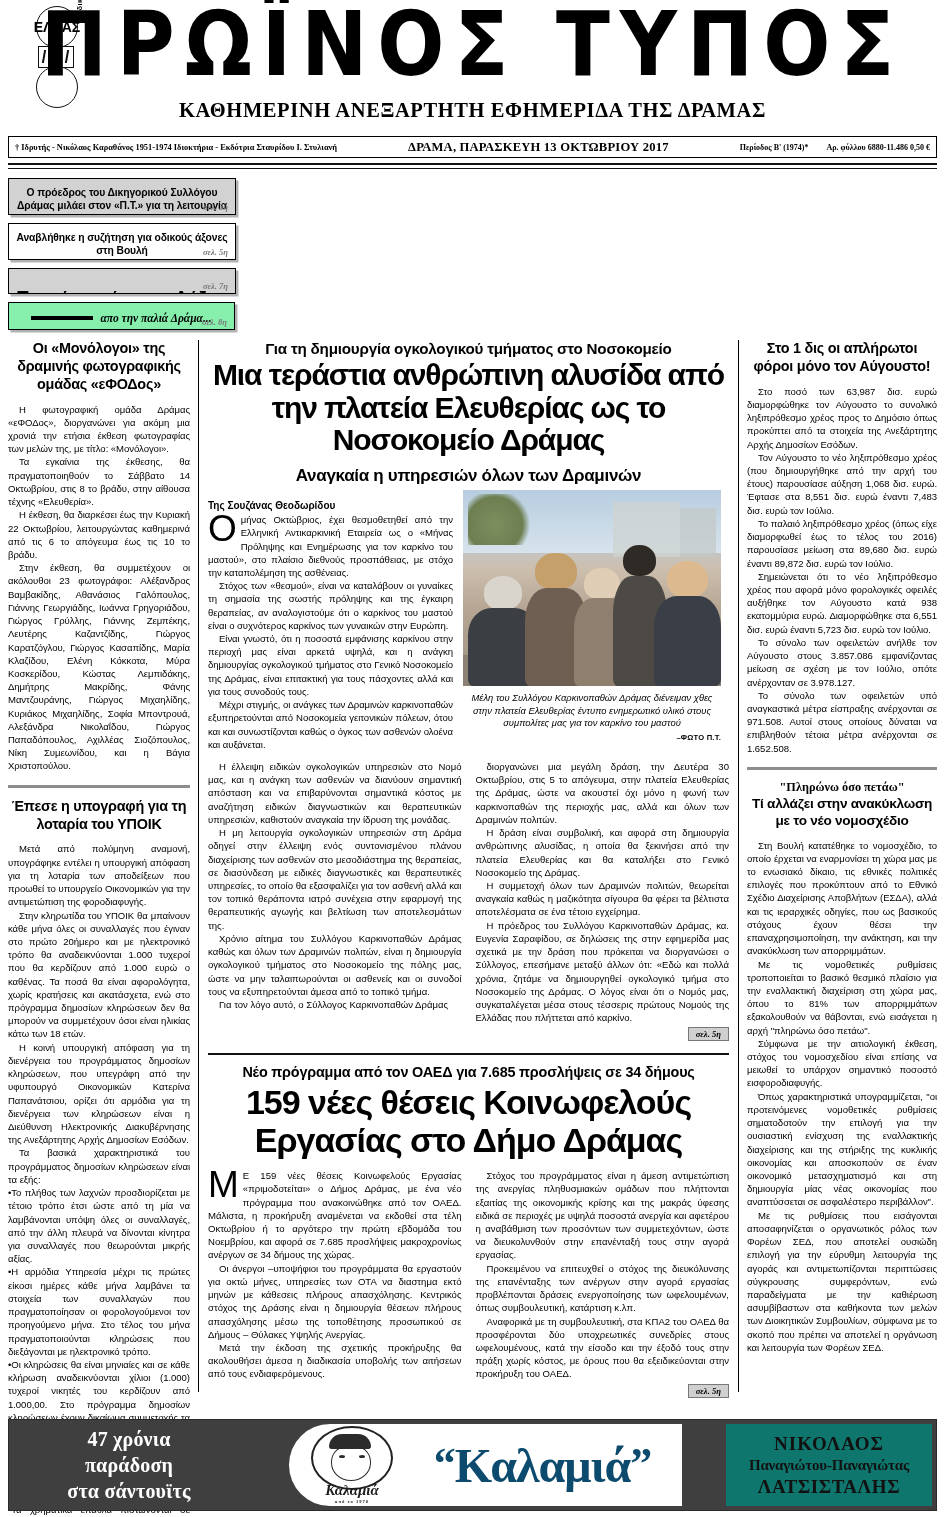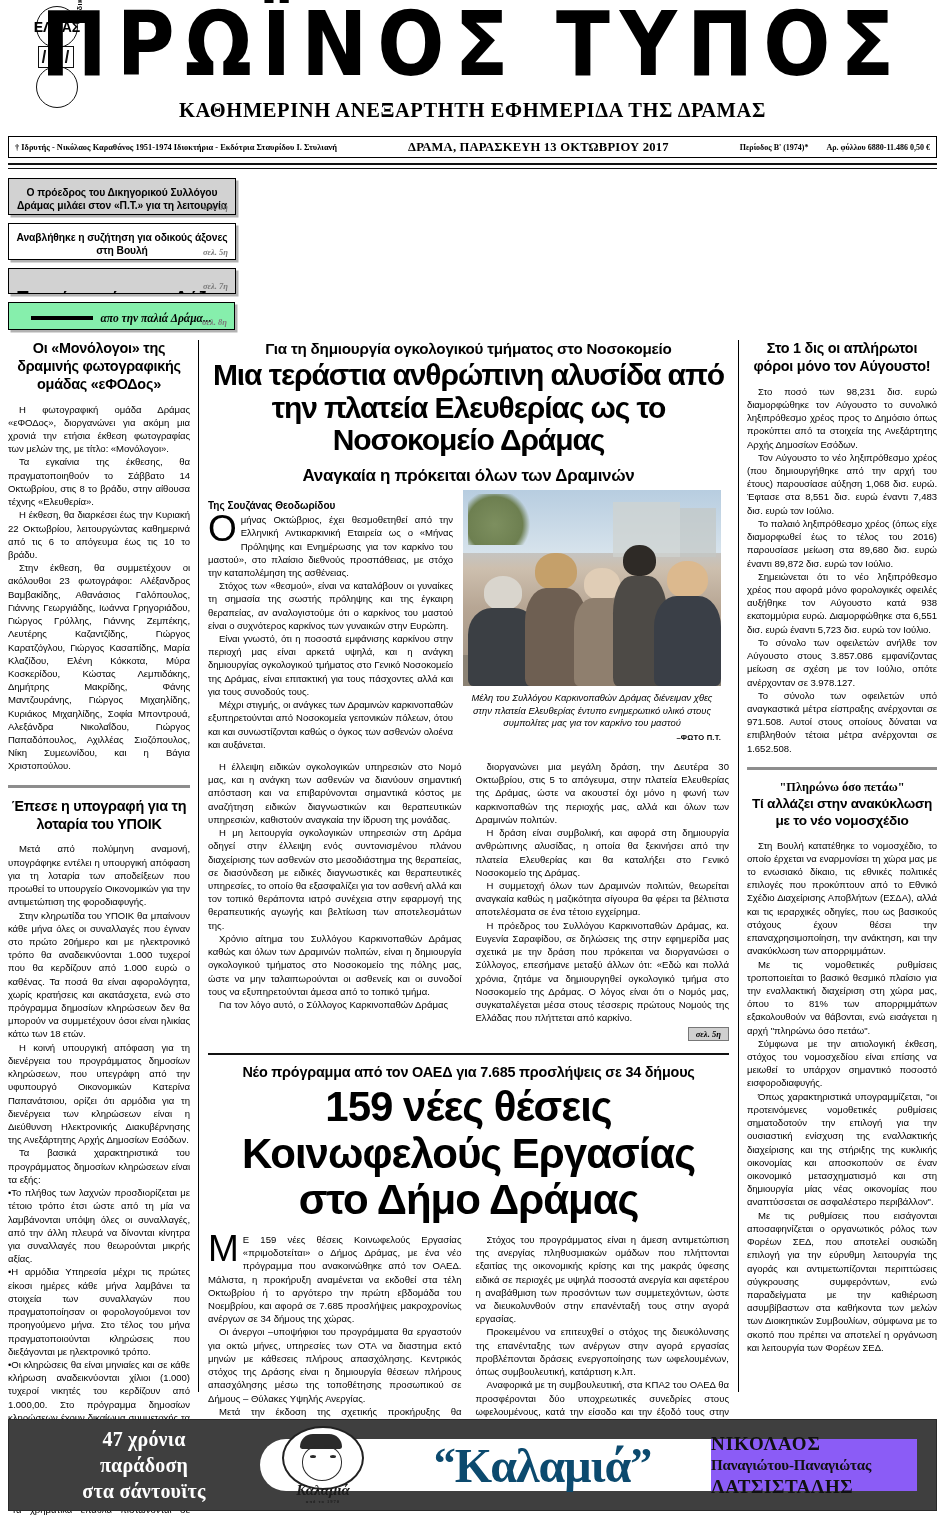--- a/index.html
+++ b/index.html
@@ -185,29 +185,29 @@
   .page-tag{
     display:inline-block;background:#d0d0d0;border:1px solid #777;
     font-size:8.6px;font-weight:bold;font-style:italic;padding:1px 7px;
     font-family:"Liberation Serif",serif;float:right;margin-top:3px;
   }
 
   
   .mid-rule{border-top:2.6px solid #111;margin:12px 0 9px 0;}
   .m-kicker2{text-align:center;font-weight:bold;font-size:14.4px;margin-bottom:4px;letter-spacing:-.2px;}
   .m-head2{
-    text-align:center;font-weight:bold;font-size:42px;line-height:1.1;
+    text-align:center;font-weight:bold;font-size:34px;line-height:1.1;
     letter-spacing:-1px;margin:0 0 10px 0;
   }
 
   
   .ad{
     position:absolute;left:8px;right:8px;bottom:6px;height:92px;
     background:#3f3f3f;border:1px solid #2a2a2a;box-sizing:border-box;
-    display:flex;align-items:stretch;padding:19px;
+    display:flex;align-items:stretch;padding:4px;gap:44px;
   }
   .ad-left{
     width:232px;display:flex;flex-direction:column;align-items:center;justify-content:center;
     color:#fff;font-family:"Liberation Serif",serif;font-weight:bold;font-size:20px;line-height:1.3;
     text-align:center;letter-spacing:.2px;
   }
   .ad-mid{
     flex:1;background:#fff;border-radius:70px 0 0 70px;display:flex;align-items:center;
     padding-left:14px;
   }
@@ -226,22 +226,22 @@
     font-family:"Liberation Serif",serif;font-style:italic;font-weight:bold;font-size:15px;
     color:#1b1b1b;
   }
   .ad-script small{display:block;font-size:4.6px;font-style:normal;letter-spacing:1px;}
   .ad-brand{
     flex:1;text-align:center;font-family:"Liberation Serif",serif;font-weight:bold;
     font-size:48px;letter-spacing:-1px;color:#0c4a6e;
   }
   .ad-brand .q{font-size:44px;vertical-align:top;}
   .ad-right{
-    width:206px;display:flex;flex-direction:column;align-items:flex-start;justify-content:center;
-    background:#8b5cf6;font-family:"Liberation Serif",serif;color:#111;text-align:center;
+    width:206px;display:flex;flex-direction:column;align-items:center;justify-content:center;
+    background:#0f766e;font-family:"Liberation Serif",serif;color:#111;text-align:center;
   }
   .ad-r1{font-size:19px;font-weight:bold;letter-spacing:1px;}
   .ad-r2{font-size:15px;font-weight:bold;letter-spacing:-.2px;margin:2px 0;}
   .ad-r3{font-size:19px;font-weight:bold;letter-spacing:.6px;}
 </style>
 </head>
 <body>
 
 <div class="page">
 
@@ -321,21 +321,21 @@
       <p class="body noind">•Η αρμόδια Υπηρεσία μέχρι τις πρώτες είκοσι ημέρες κάθε μήνα λαμβάνει τα στοιχεία των συναλλαγών που πραγματοποίησαν οι φορολογούμενοι τον προηγούμενο μήνα. Στο τέλος του μήνα πραγματοποιούνται κληρώσεις που διεξάγονται με ηλεκτρονικό τρόπο.</p>
       <p class="body noind">•Οι κληρώσεις θα είναι μηνιαίες και σε κάθε κλήρωση αναδεικνύονται χίλιοι (1.000) τυχεροί νικητές του κερδίζουν από 1.000,00. Στο πρόγραμμα δημοσίων κληρώσεων έχουν δικαίωμα συμμετοχής τα φυσικά πρόσωπα που διαθέτουν ΑΦΜ και έχουν ηλικία άνω των 18 ετών.</p>
       <p class="body noind">•Τα έπαθλα είναι αφορολόγητα, δεν υπόκεινται εισφόρημα, δεν υπόκεινται σε καμιά κράτηση υπέρ του Δημοσίου ή τρίτου, ενώ είναι και ακατάσχετα.</p>
       <p class="body noind">•Τα χρηματικά έπαθλα πιστώνονται σε τραπεζικό λογαριασμό που θα δηλώσει ο φορολογούμενος.</p>
     </div>
 
     <div class="col-mid">
 
       <div class="m-kicker">Για τη δημιουργία ογκολογικού τμήματος στο Νοσοκομείο</div>
       <h2 class="m-head">Μια τεράστια ανθρώπινη αλυσίδα από την πλατεία Ελευθερίας ως το Νοσοκομείο Δράμας</h2>
-      <div class="m-sub">Αναγκαία η πρόκειται όλων των Δραμινών</div>
+      <div class="m-sub">Αναγκαία η υπηρεσιών όλων των Δραμινών</div>
 
       <div class="story-top">
         <div class="story-col">
           <div class="byline">Της Σουζάνας Θεοδωρίδου</div>
           <p class="body noind"><span class="dropcap">Ο</span><span>μήνας Οκτώβριος, έχει θεσμοθετηθεί από την Ελληνική Αντικαρκινική Εταιρεία ως ο «Μήνας Πρόληψης και Ενημέρωσης για τον καρκίνο του μαστού», στο πλαίσιο διεθνούς προσπάθειας, με στόχο την καταπολέμηση της ασθένειας.</span></p>
           <p class="body">Στόχος των «θεσμού», είναι να καταλάβουν οι γυναίκες τη σημασία της σωστής πρόληψης και της έγκαιρη θεραπείας, αν αναλογιστούμε ότι ο καρκίνος του μαστού είναι ο συχνότερος καρκίνος των γυναικών στην Ευρώπη.</p>
           <p class="body">Είναι γνωστό, ότι η ποσοστά εμφάνισης καρκίνου στην περιοχή μας είναι αρκετά υψηλά, και η ανάγκη δημιουργίας ογκολογικού τμήματος στο Γενικό Νοσοκομείο της Δράμας, είναι επιτακτική για τους πάσχοντες αλλά και για τους συνοδούς τους.</p>
           <p class="body">Μέχρι στιγμής, οι ανάγκες των Δραμινών καρκινοπαθών εξυπηρετούνται από Νοσοκομεία γειτονικών πόλεων, ότου και και συνωστίζονται καθώς ο όγκος των ασθενών ολοένα και αυξάνεται.</p>
         </div>
 
@@ -389,21 +389,21 @@
         <p>Προκειμένου να επιτευχθεί ο στόχος της διευκόλυνσης της επανένταξης των ανέργων στην αγορά εργασίας προβλέπονται δράσεις ενεργοποίησης των ωφελουμένων, όπως συμβουλευτική, κατάρτιση κ.λπ.</p>
         <p>Αναφορικά με τη συμβουλευτική, στα ΚΠΑ2 του ΟΑΕΔ θα προσφέρονται δύο υποχρεωτικές συνεδρίες στους ωφελουμένους, κατά την είσοδο και την έξοδό τους στην πράξη χωρίς κόστος, με όρους που θα εξειδικεύονται στην προκήρυξη του ΟΑΕΔ.</p>
       </div>
       <div style="overflow:hidden;">
           <span class="page-tag">σελ. 5η</span>
         </div>
     </div>
 
     <div class="col-right">
       <div class="side-head">Στο 1 δις οι απλήρωτοι φόροι μόνο τον Αύγουστο!</div>
-      <p class="body">Στο ποσό των 98,231 δισ. ευρώ διαμορφώθηκε τον Αύγουστο το συνολικό ληξιπρόθεσμο χρέος προς το Δημόσιο όπως προκύπτει από τα στοιχεία της Ανεξάρτητης Αρχής Δημοσίων Εσόδων.</p>
+      <p class="body">Στο ποσό των 63,987 δισ. ευρώ διαμορφώθηκε τον Αύγουστο το συνολικό ληξιπρόθεσμο χρέος προς το Δημόσιο όπως προκύπτει από τα στοιχεία της Ανεξάρτητης Αρχής Δημοσίων Εσόδων.</p>
       <p class="body">Τον Αύγουστο το νέο ληξιπρόθεσμο χρέος (που δημιουργήθηκε από την αρχή του έτους) παρουσίασε αύξηση 1,068 δισ. ευρώ. Έφτασε στα 8,551 δισ. ευρώ έναντι 7,483 δισ. ευρώ τον Ιούλιο.</p>
       <p class="body">Το παλαιό ληξιπρόθεσμο χρέος (όπως είχε διαμορφωθεί έως το τέλος του 2016) παρουσίασε μείωση στα 89,680 δισ. ευρώ έναντι 89,872 δισ. ευρώ τον Ιούλιο.</p>
       <p class="body">Σημειώνεται ότι το νέο ληξιπρόθεσμο χρέος που αφορά μόνο φορολογικές οφειλές αυξήθηκε τον Αύγουστο κατά 938 εκατομμύρια ευρώ. Διαμορφώθηκε στα 6,551 δισ. ευρώ έναντι 5,723 δισ. ευρώ τον Ιούλιο.</p>
       <p class="body">Το σύνολο των οφειλετών ανήλθε τον Αύγουστο στους 3.857.086 εμφανίζοντας μείωση σε σχέση με τον Ιούλιο, οπότε ανέρχονταν σε 3.978.127.</p>
       <p class="body">Το σύνολο των οφειλετών υπό αναγκαστικά μέτρα είσπραξης ανέρχονται σε 971.508. Αυτοί στους οποίους δύναται να επιβληθούν τέτοια μέτρα ανέρχονται σε 1.652.508.</p>
 
       <div class="sep-rule"></div>
 
       <div class="side-kicker">"Πληρώνω όσο πετάω"</div>
       <div class="side-head small">Τί αλλάζει στην ανακύκλωση με το νέο νομοσχέδιο</div>

